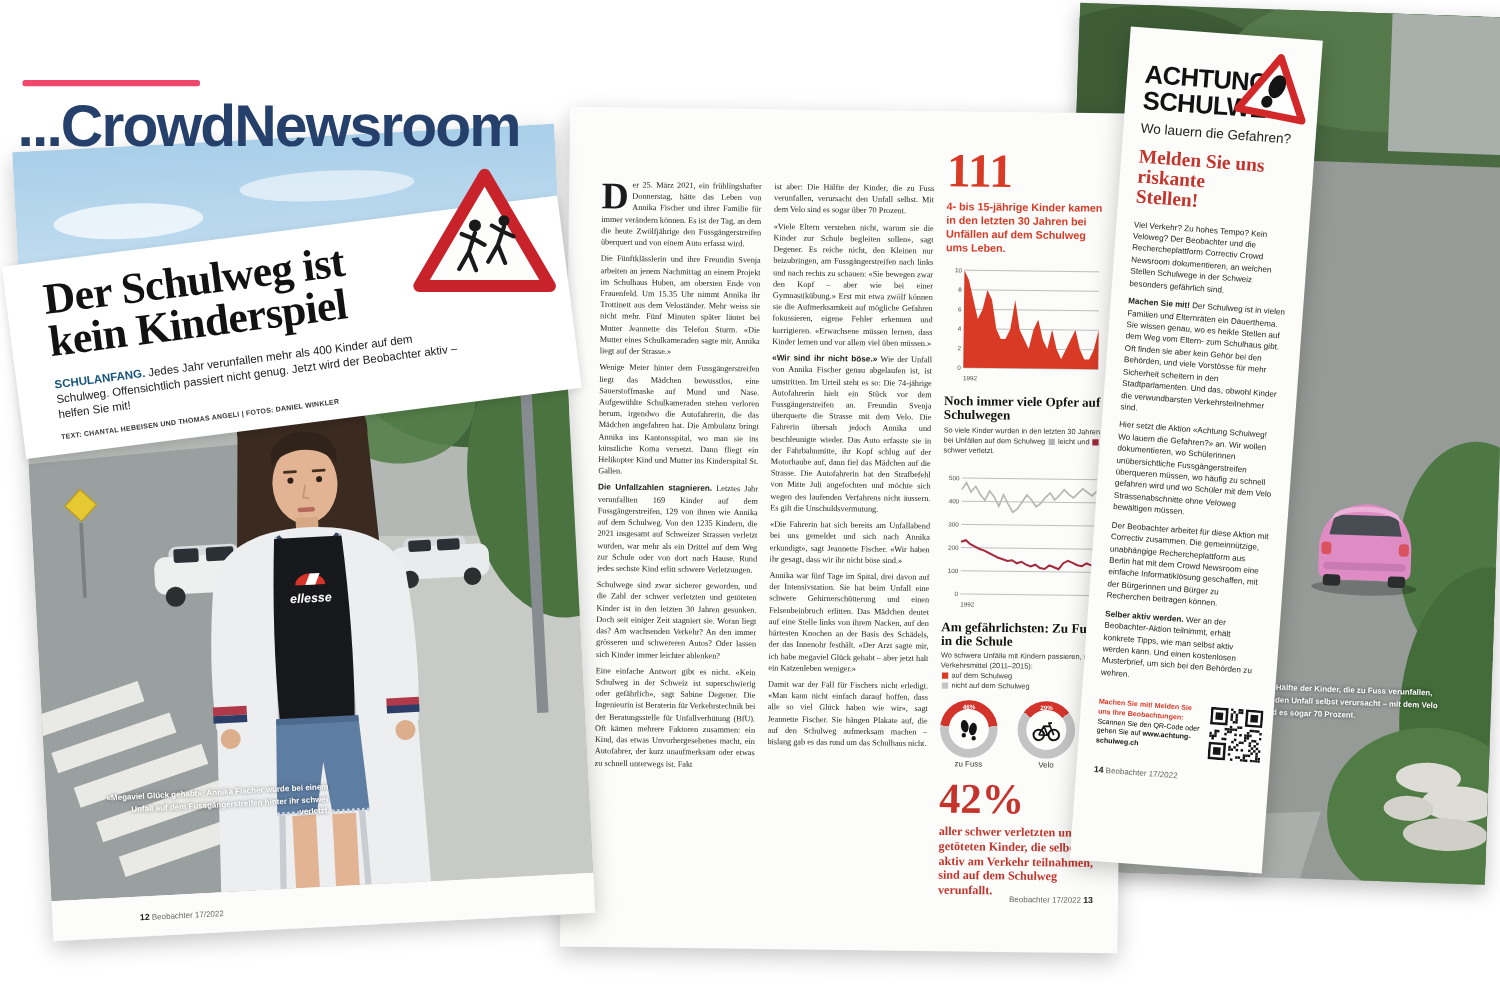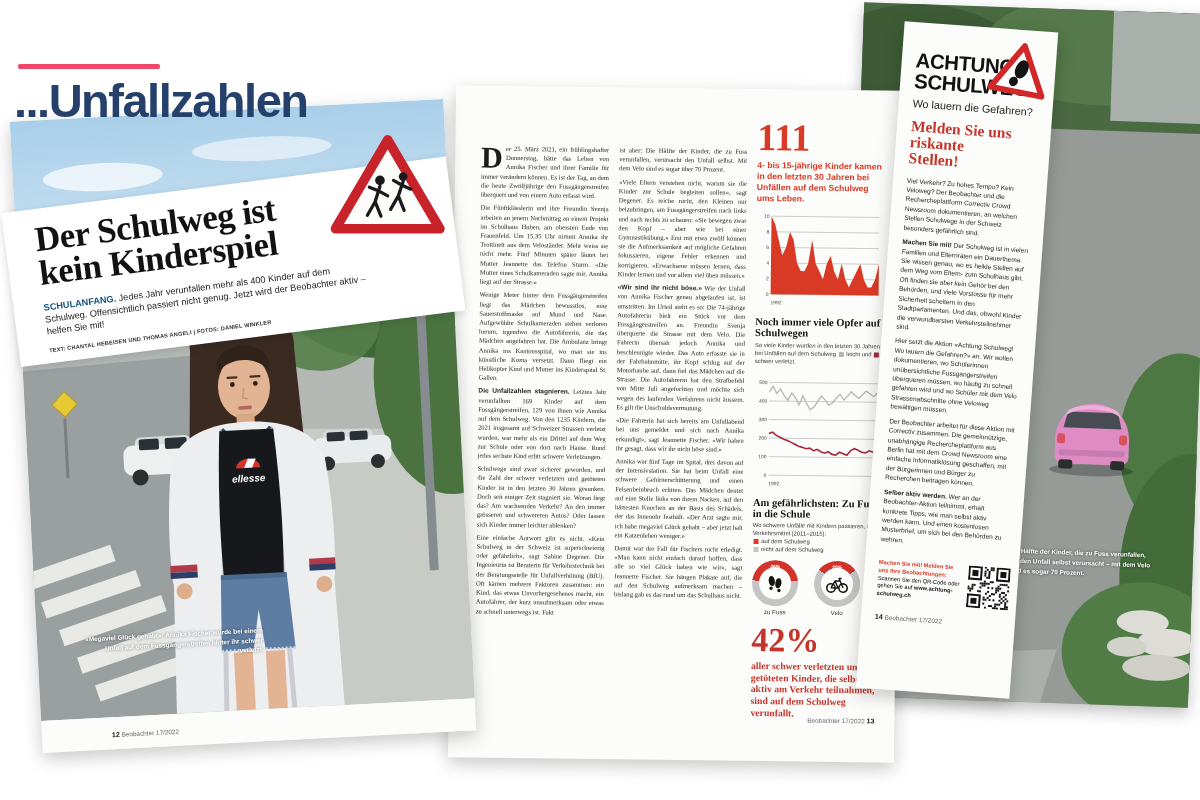--- a/index.html
+++ b/index.html
@@ -87,21 +87,21 @@
   .qr{width:42px;height:42px;flex:none;}
   .footer-right{margin-top:12px;}
 </style>
 </head>
 <body>
 
 <div class="canvas">
 
   <div class="brand">
     <div class="brand-line"></div>
-    <div class="brand-title">...Unfallzahlen</div>
+    <div class="brand-title">...CrowdNewsroom</div>
   </div>
 
   <div class="photo-right">
     <svg viewBox="0 0 348 694" preserveAspectRatio="none">
       <rect width="348" height="694" fill="#969b98"></rect>
       <rect width="348" height="120" fill="#4a6a42"></rect>
       <ellipse cx="60" cy="70" rx="110" ry="70" fill="#3d5c36"></ellipse>
       <ellipse cx="240" cy="40" rx="120" ry="55" fill="#55794a"></ellipse>
       <rect x="250" y="0" width="98" height="110" fill="#a9b0ac"></rect>
       <path d="M190,130 L160,694" stroke="#c6c9c6" stroke-width="3" opacity=".5"></path>

